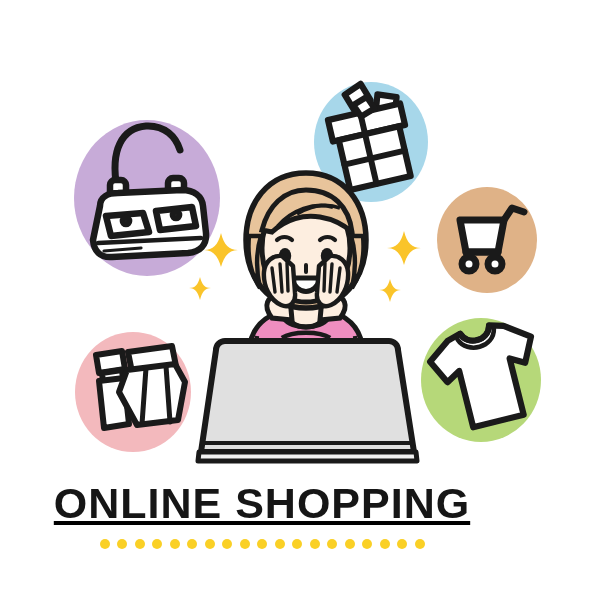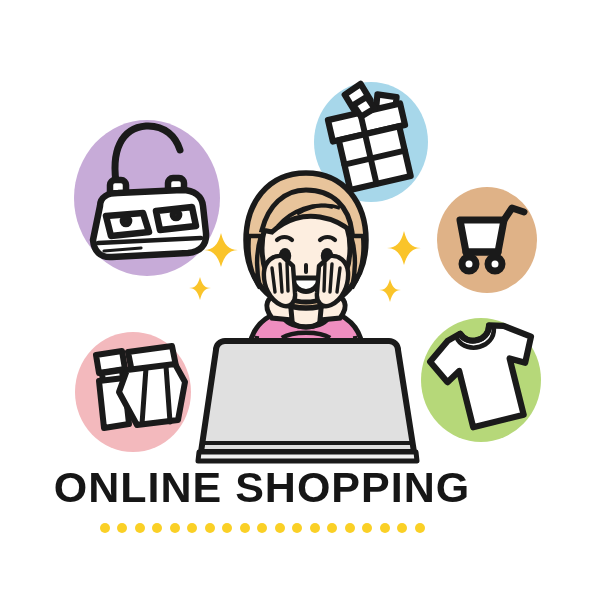--- a/index.html
+++ b/index.html
@@ -23,23 +23,24 @@
     position: absolute;
     top: 0;
     left: 0;
     width: 612px;
     height: 612px;
     display: block;
   }
   .caption-block {
     position: absolute;
     left: 0;
-    top: 462px;
+    top: 478px;
     width: 524px;
     text-align: center;
+    text-decoration: underline;
   }
   .caption-title {
     font-family: "Liberation Sans", sans-serif;
     font-weight: bold;
     font-size: 43px;
     letter-spacing: 1.0px;
     color: #161616;
     line-height: 50px;
     margin: 0;
     white-space: nowrap;

